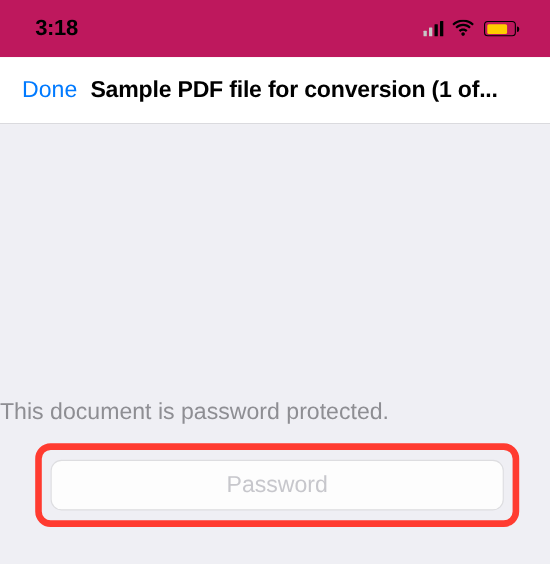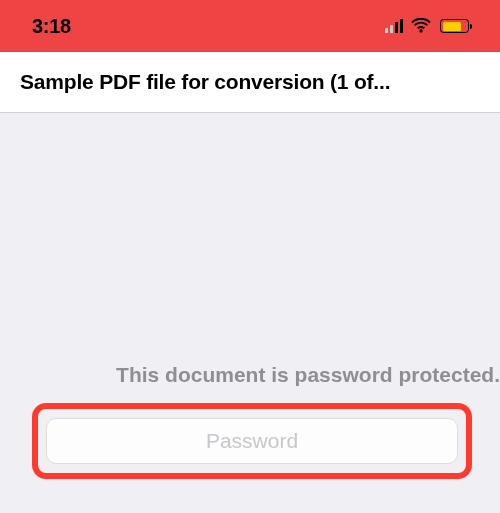--- a/index.html
+++ b/index.html
@@ -13,21 +13,21 @@
       height: 513px;
       background: #ffffff;
       overflow: hidden;
     }
     .status-bar {
       height: 52px;
       display: flex;
       justify-content: space-between;
       align-items: center;
       padding: 0 28px 0 32px;
-      background: #ef4444;
+      background: #be185d;
     }
     .status-time {
       font-size: 20px;
       font-weight: 600;
       color: #000;
       letter-spacing: -0.3px;
     }
     .status-icons {
       display: flex;
       align-items: center;
@@ -116,24 +116,24 @@
     }
     .content-area {
       background: #efeff4;
       height: calc(513px - 52px - 60px - 1px);
       position: relative;
     }
     .prompt-message {
       position: absolute;
       width: 100%;
       top: 250px;
-      text-align: right;
+      text-align: left;
       font-size: 21px;
       color: #8e8e93;
-      font-weight: 700;
+      font-weight: 400;
     }
     .password-highlight {
       position: absolute;
       top: 290px;
       left: 32px;
       right: 28px;
       height: 76px;
       border: 6px solid #ff3b30;
       border-radius: 14px;
       display: flex;
@@ -173,20 +173,21 @@
     <div class="battery">
       <div class="battery-body">
         <div class="battery-fill"></div>
       </div>
       <div class="battery-tip"></div>
     </div>
   </div>
 </div>
 
 <div class="nav-bar">
+  <button class="done-btn">Done</button>
   <div class="nav-title">Sample PDF file for conversion  (1 of...</div>
 </div>
 
 <div class="separator"></div>
 
 <div class="content-area">
   <div class="prompt-message">This document is password protected.</div>
   <div class="password-highlight">
     <input type="password" class="password-input" placeholder="Password" style="">
   </div>

